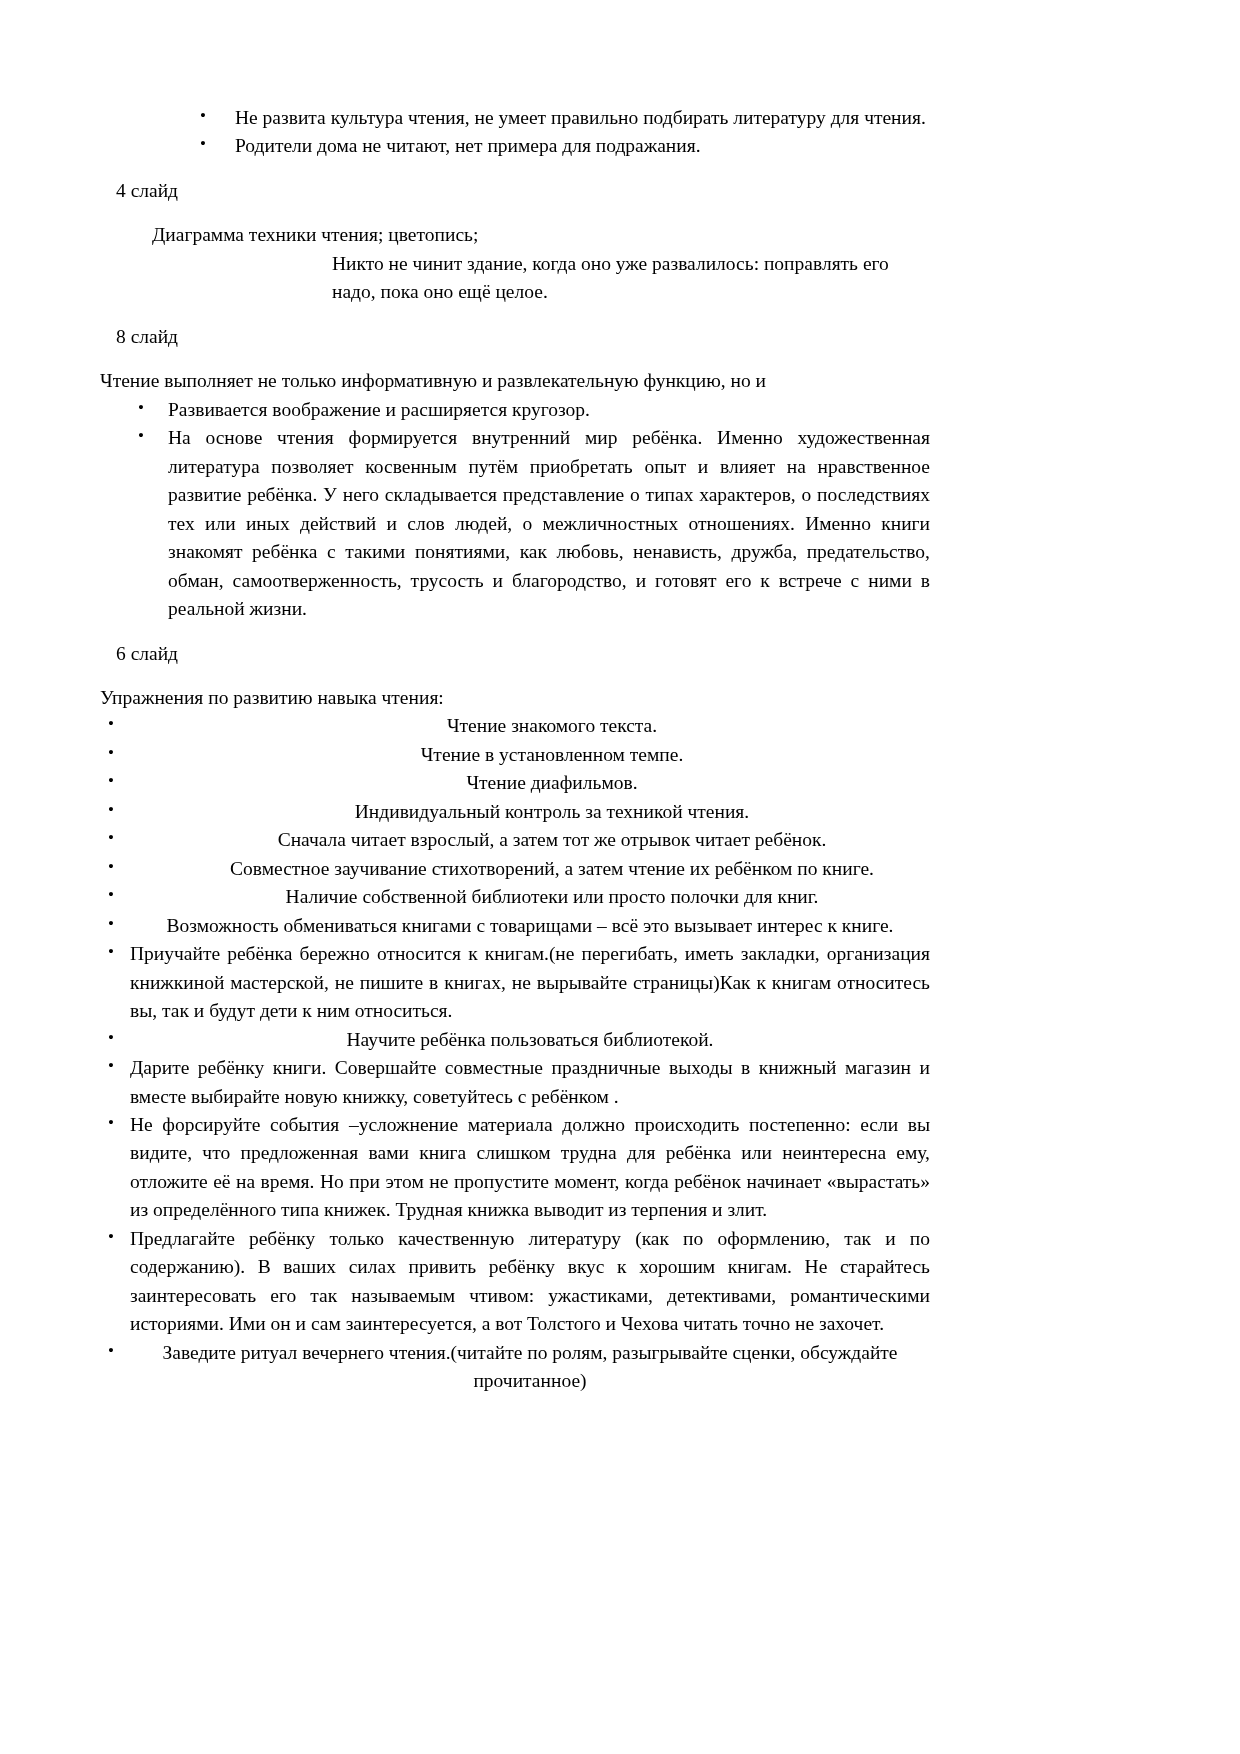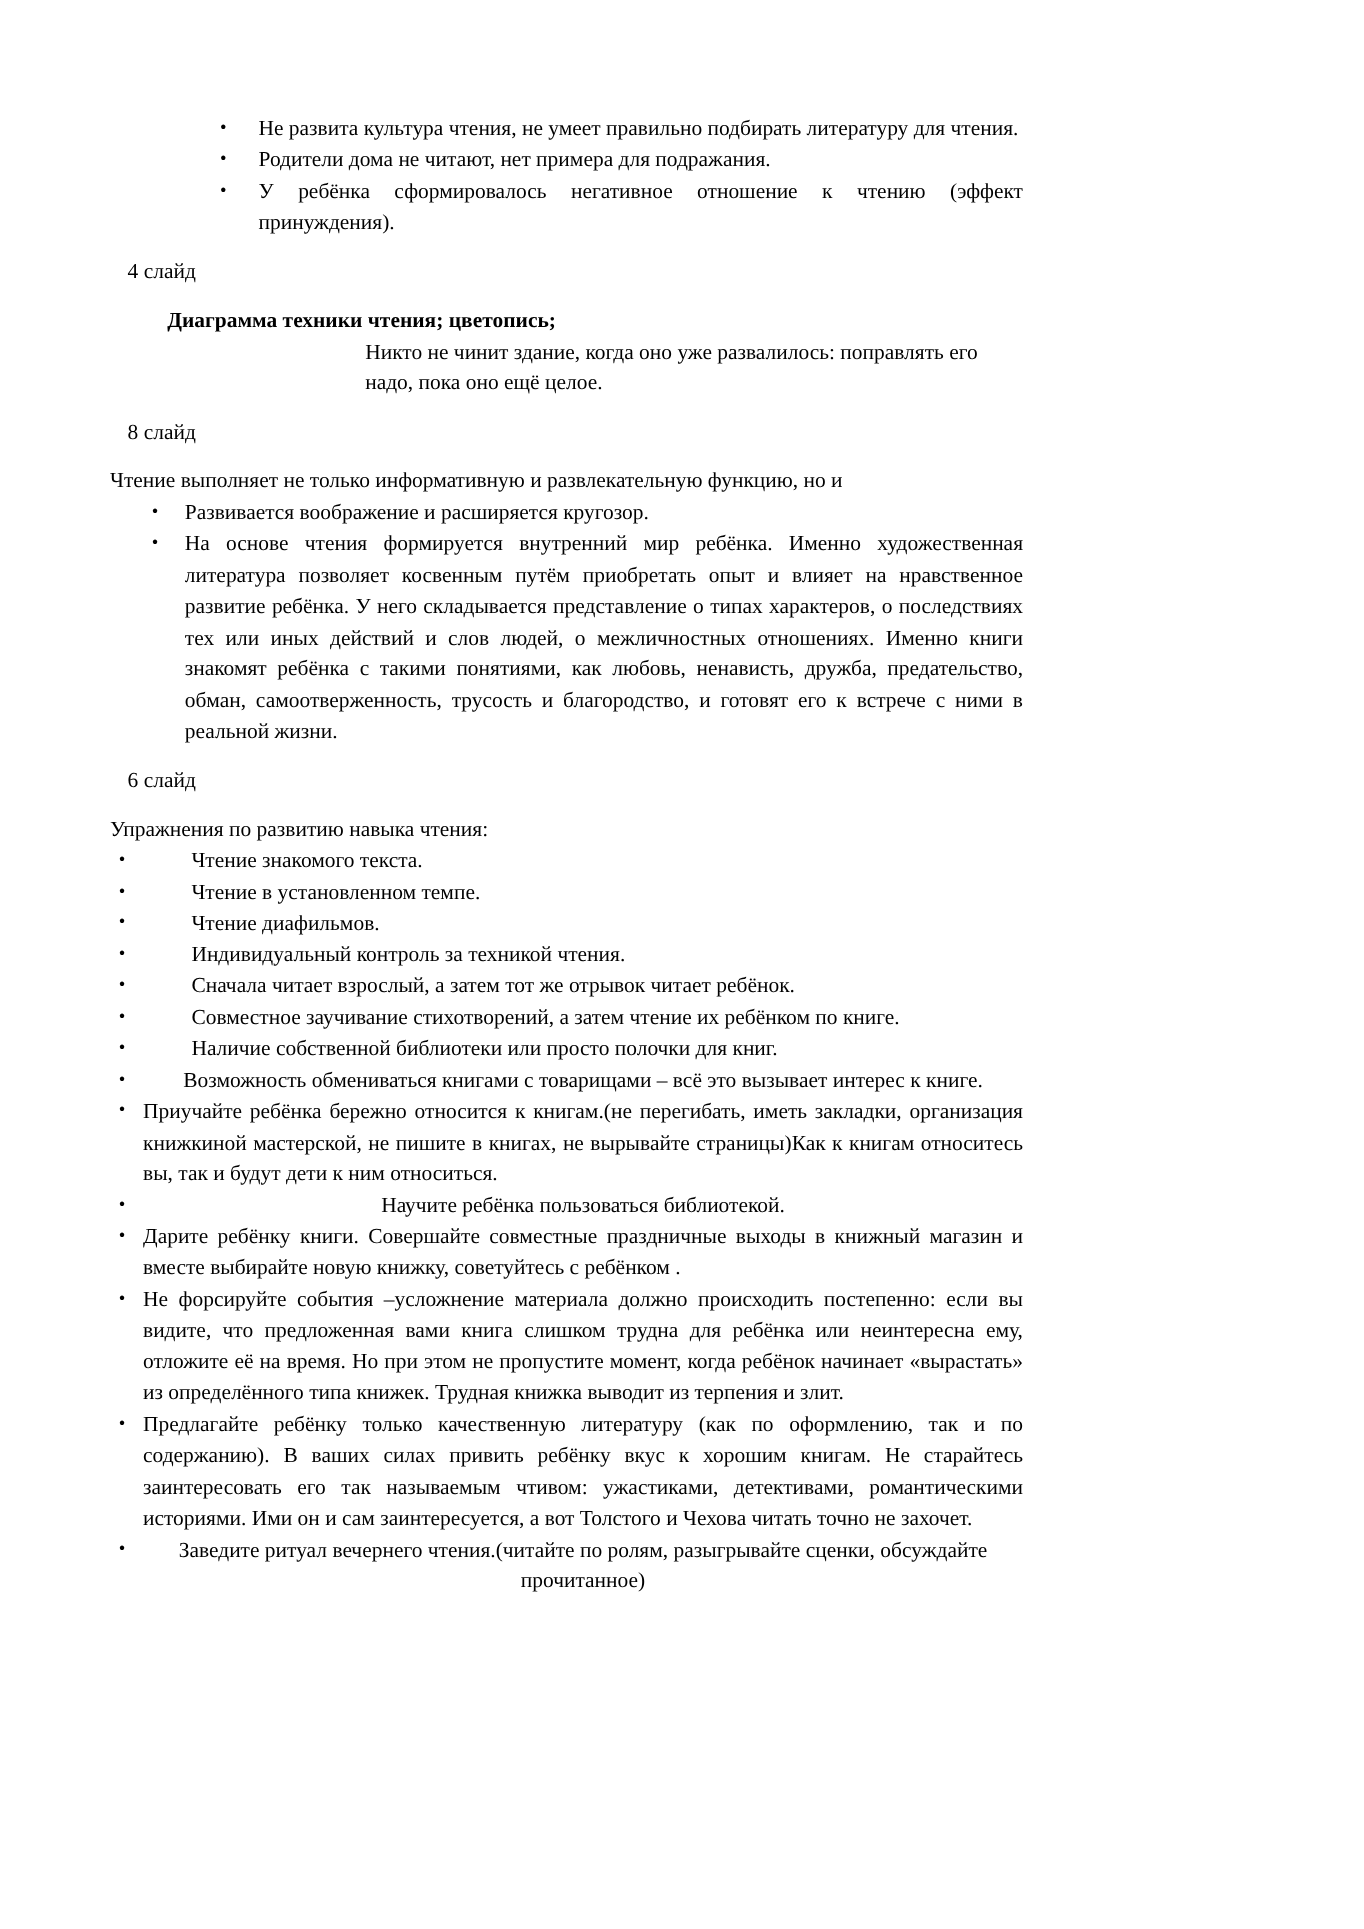--- a/index.html
+++ b/index.html
@@ -31,21 +31,21 @@
     margin: 16px;
     padding: 0;
     text-align: left;
     text-indent: 0;
   }
   .para {
     margin: 0;
     padding: 0;
     text-align: left;
   }
-  .para.indent-1 { padding-left: 52px; font-weight: bold; }
+  .para.indent-1 { padding-left: 52px; }
   .para.indent-2 { padding-left: 232px; text-indent: 0; }
 
   
   ul.bl {
     list-style: none;
     margin: 0;
     padding: 0;
   }
   ul.bl > li {
     position: relative;
@@ -75,21 +75,21 @@
     text-align: justify;
   }
   ul.mid > li::before {
     left: 38px;
     top: 0;
   }
 
   
   ul.tabbed > li {
     padding-left: 74px;
-    text-align: left;
+    text-align: center;
   }
   ul.tabbed > li::before {
     left: 8px;
     top: 0;
   }
 
   
   ul.flush > li {
     padding-left: 30px;
     text-align: justify;
@@ -102,21 +102,20 @@
 </style>
 </head>
 <body>
 
 <div class="page">
   <div class="doc">
 
     <ul class="bl deep">
       <li>Не развита культура чтения, не умеет правильно подбирать литературу для чтения.</li>
       <li>Родители дома не читают, нет примера для подражания.</li>
-      <li>У ребёнка сформировалось негативное отношение к чтению (эффект принуждения).</li>
     </ul>
 
     <p class="slide-head">4 слайд</p>
     <p class="para indent-1">Диаграмма техники чтения; цветопись;</p>
     <p class="para indent-2">Никто не чинит здание, когда оно уже развалилось: поправлять его надо, пока оно ещё целое.</p>
 
     <p class="slide-head">8 слайд</p>
     <p class="para">Чтение выполняет не только информативную и развлекательную функцию, но и</p>
     <ul class="bl mid">
       <li>Развивается воображение и расширяется кругозор.</li>

